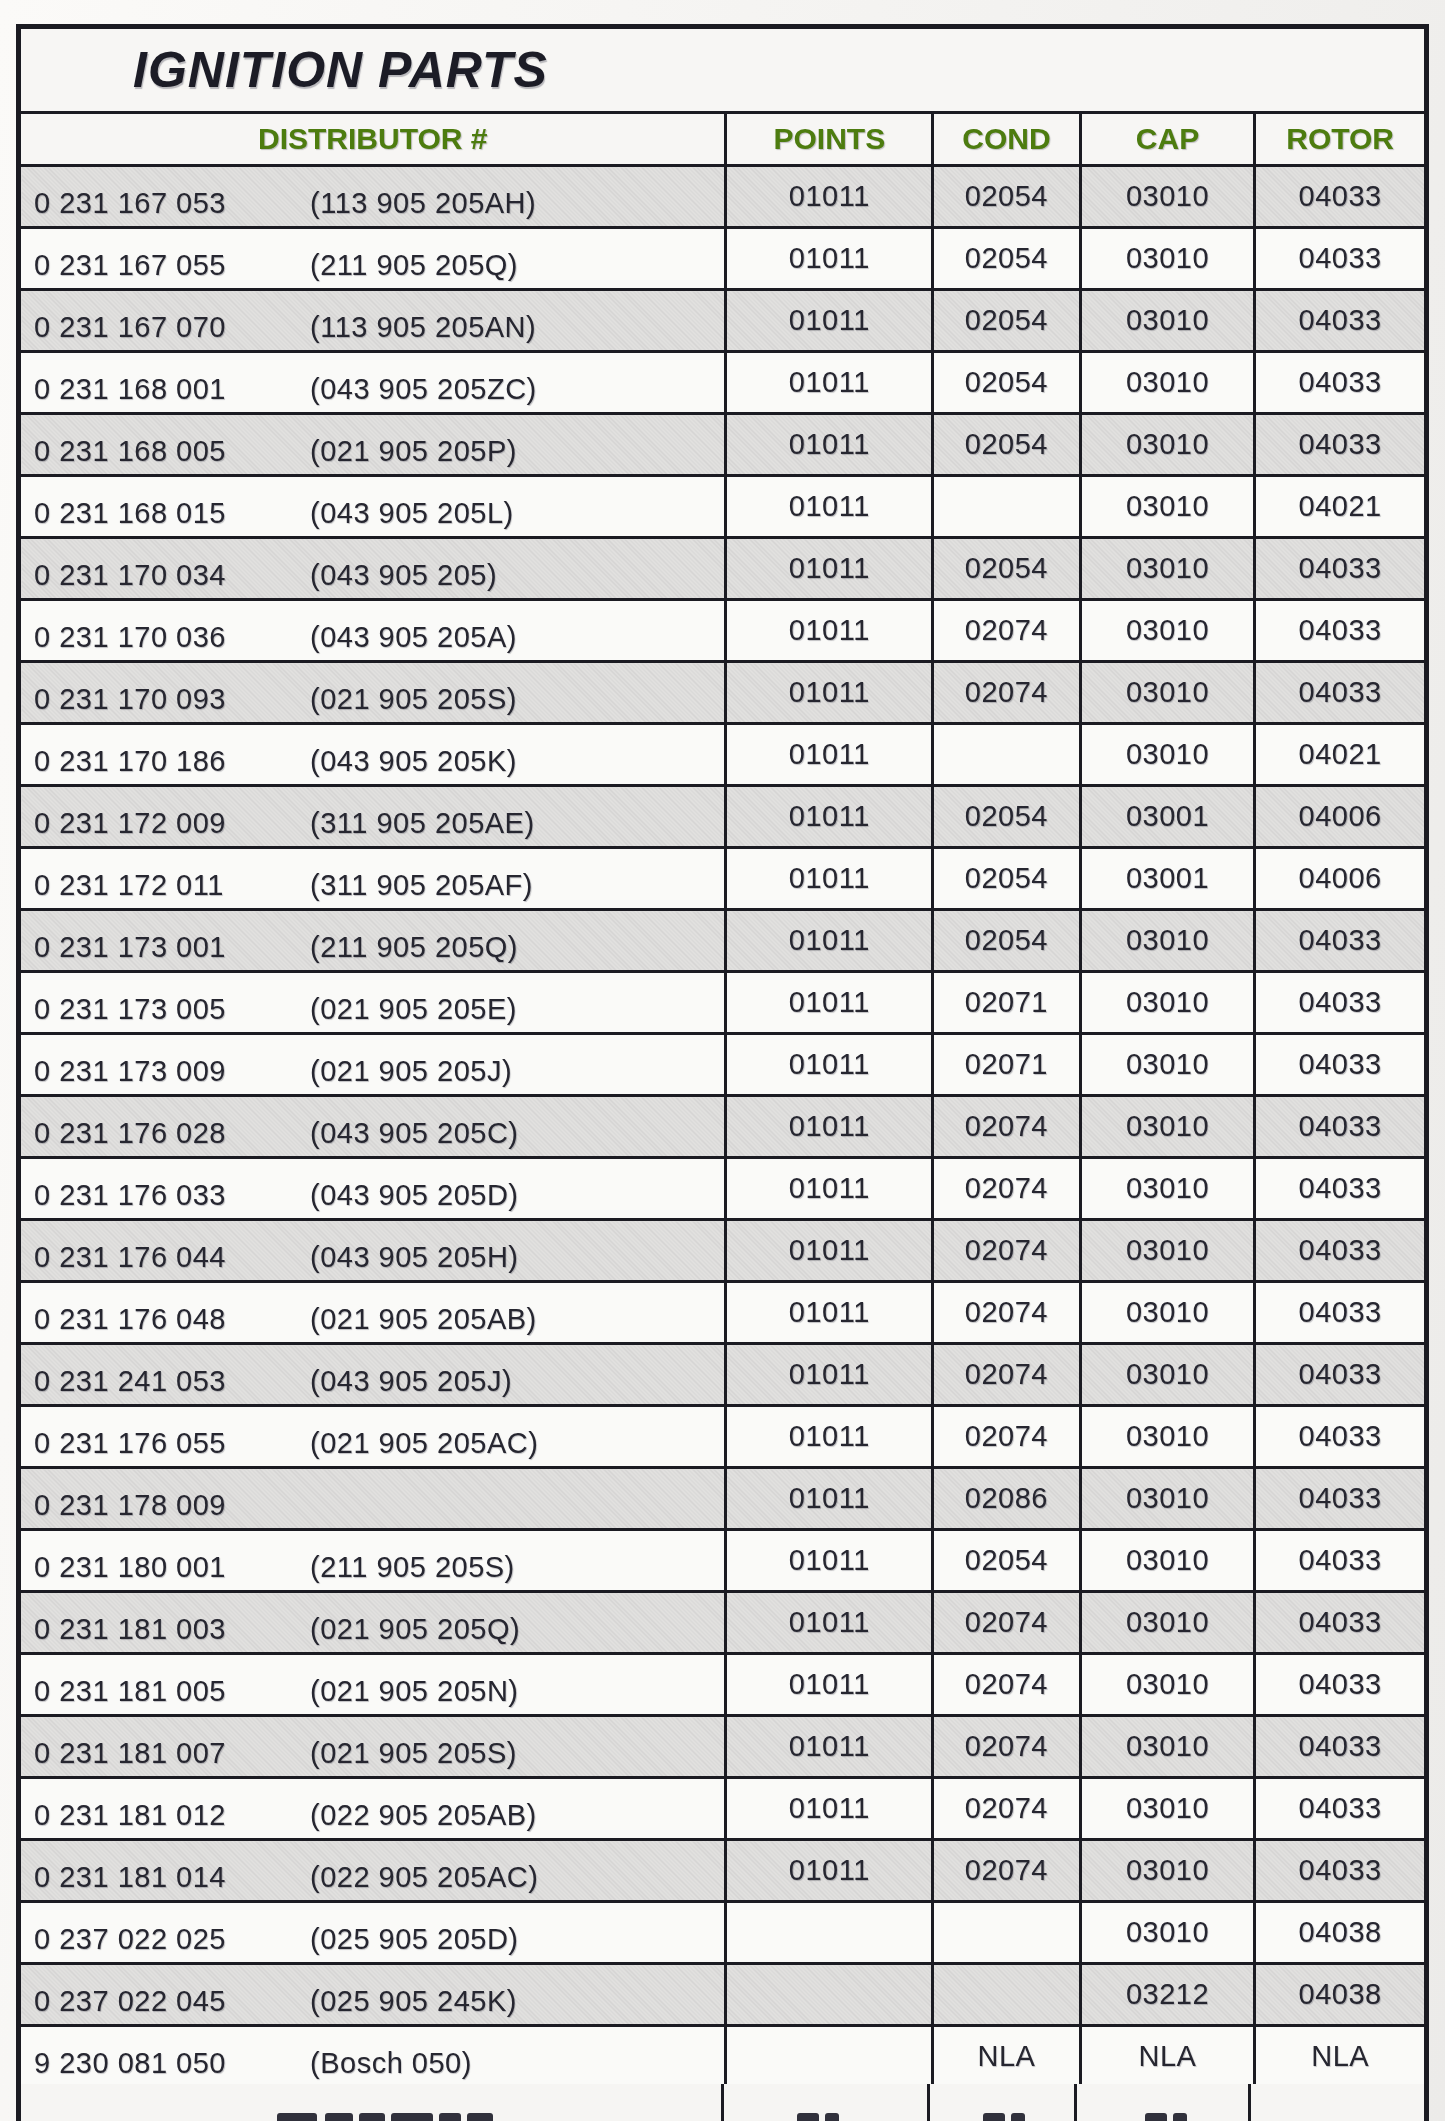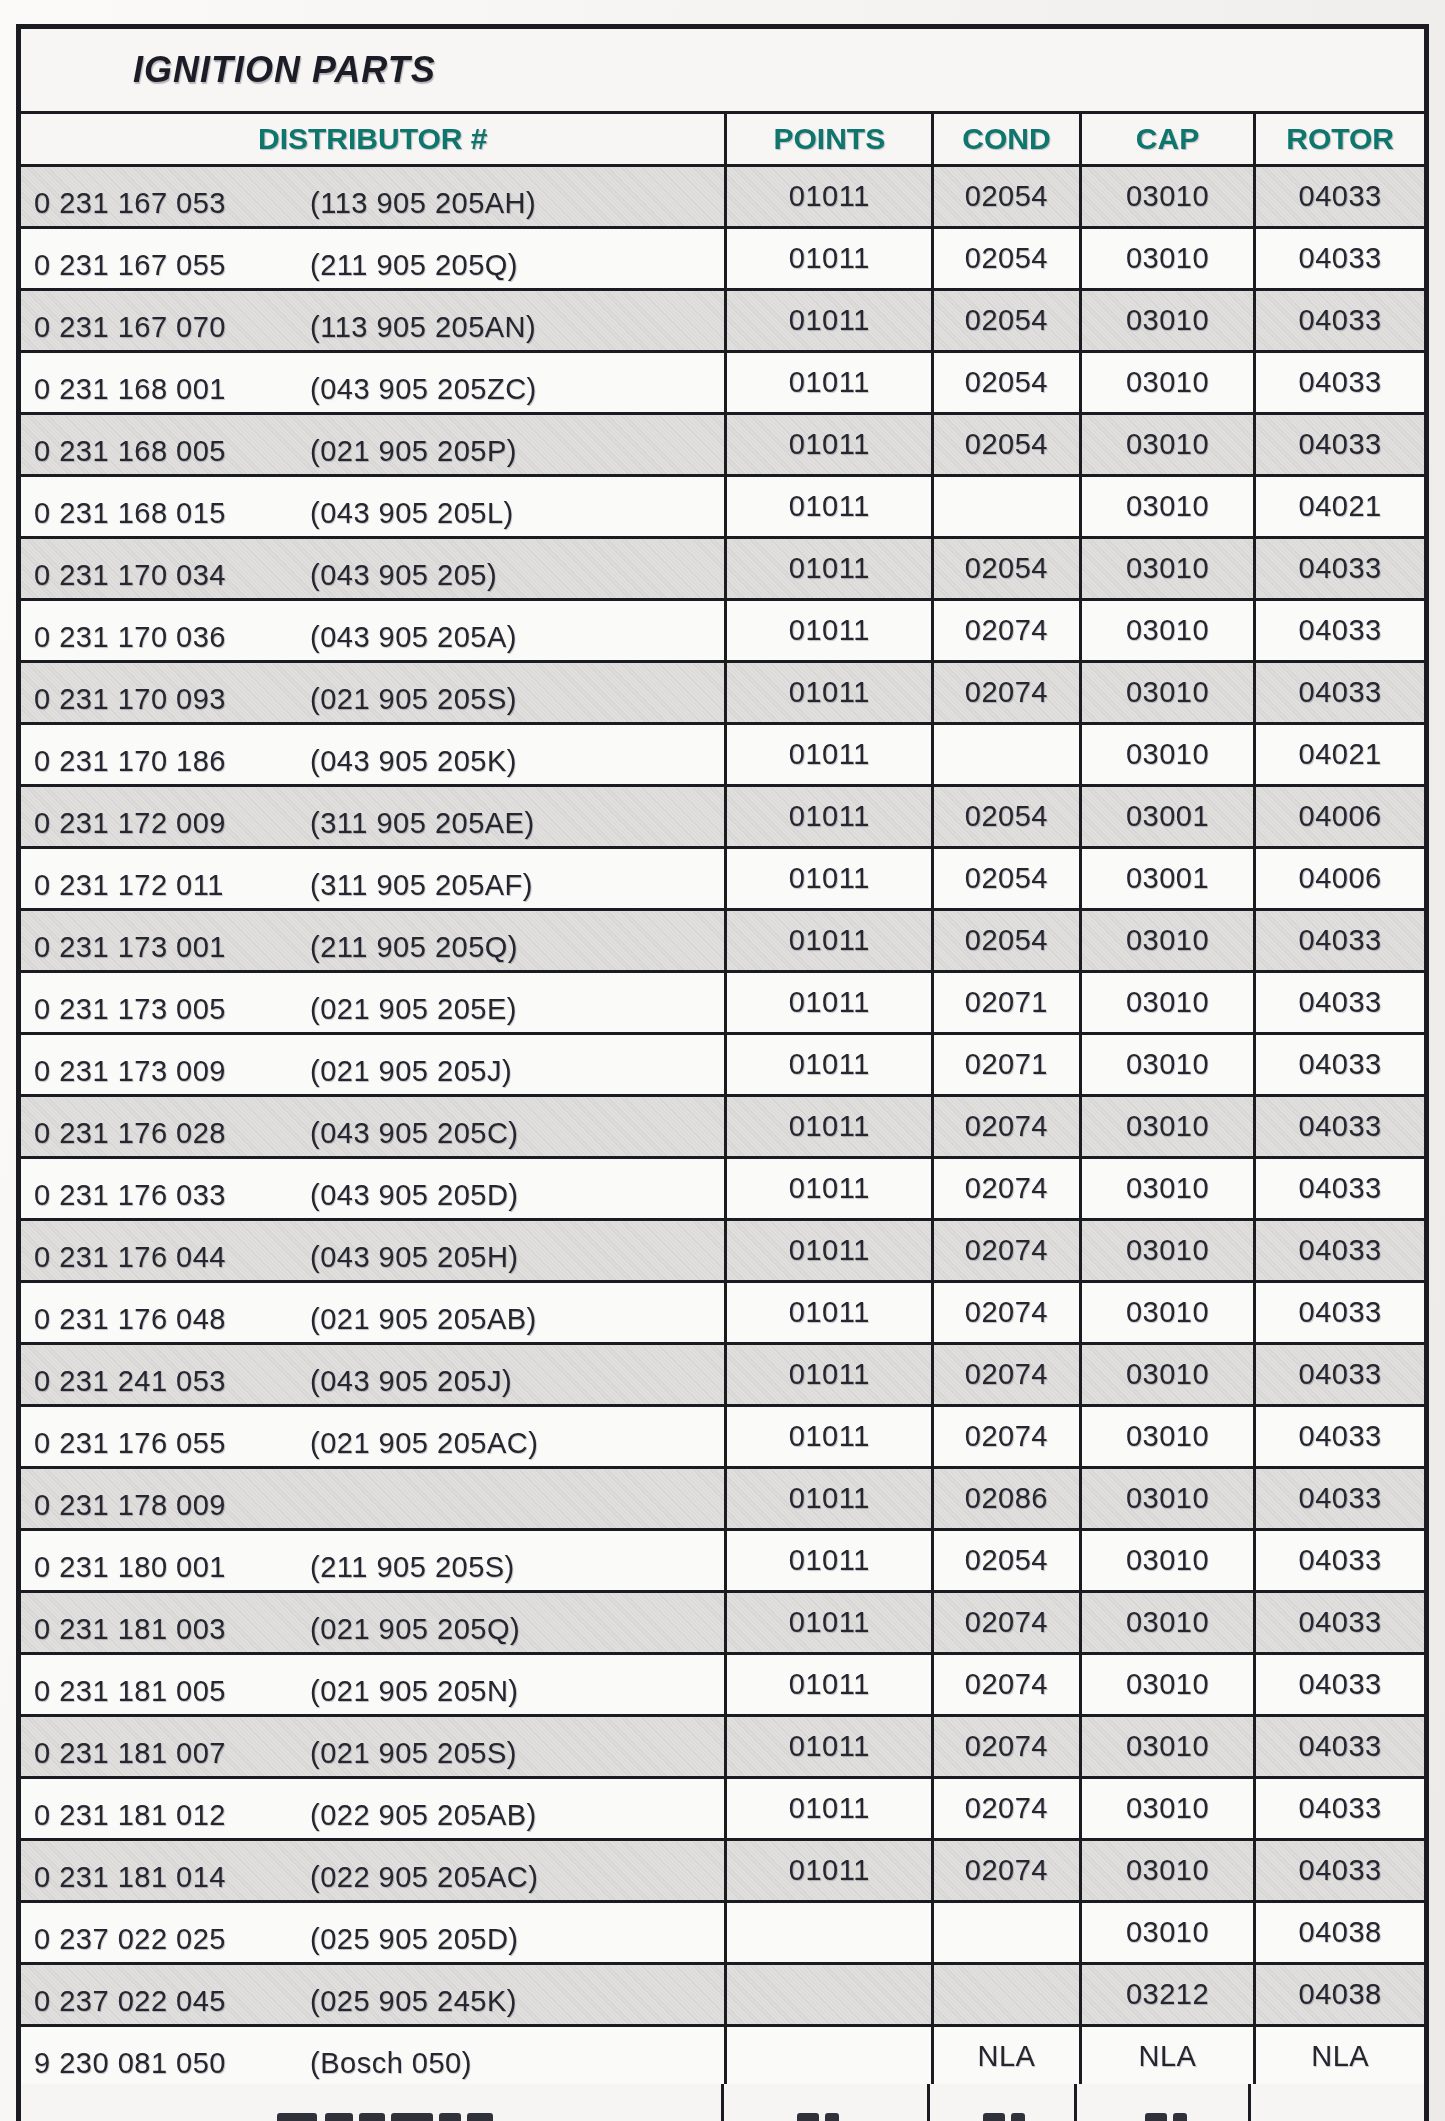--- a/index.html
+++ b/index.html
@@ -19,27 +19,27 @@
     border-collapse:collapse;table-layout:fixed;
     background:#f8f7f5;
   }
   table.parts,table.parts td,table.parts th{
     border:3px solid #1b1b22;
   }
   table.parts{border-width:5px;}
   td,th{overflow:hidden;white-space:nowrap;}
   .title-row td{
     height:80px;border-bottom-width:4px;
-    font-size:36px;font-weight:bold;font-style:italic;
+    font-size:50px;font-weight:bold;font-style:italic;
     color:#1c1c26;padding-left:112px;letter-spacing:1px;
     background:#f7f6f4;
     text-shadow:1px 1.5px 1px rgba(40,40,55,.30);
   }
   .head-row th{
-    height:48px;font-size:30px;font-weight:bold;color:#0f766e;
+    height:48px;font-size:30px;font-weight:bold;color:#4d7c0f;
     text-align:center;background:#f7f6f4;
     text-shadow:1px 1px 1px rgba(40,40,55,.28);
   }
   tbody td{
     height:57px;font-size:29px;color:#262630;
     text-align:center;letter-spacing:.5px;
     text-shadow:.8px 1px .8px rgba(45,45,60,.28);
   }
   tbody td.dist{text-align:left;padding-left:13px;}
   .pnum{display:inline-block;width:276px;margin-top:14px;}

